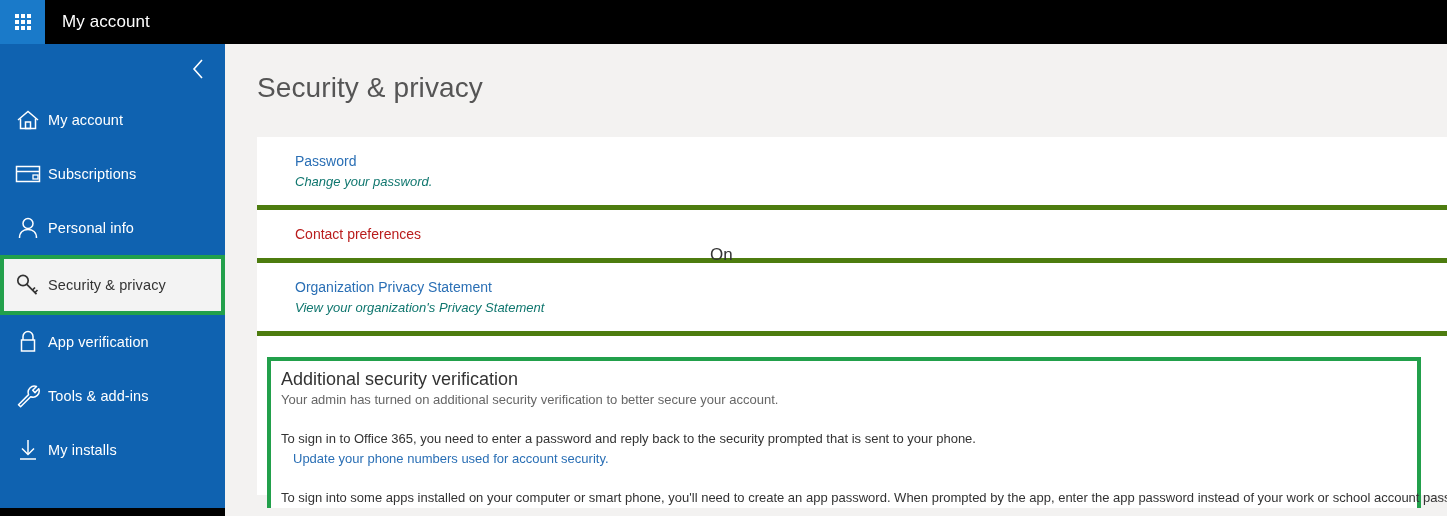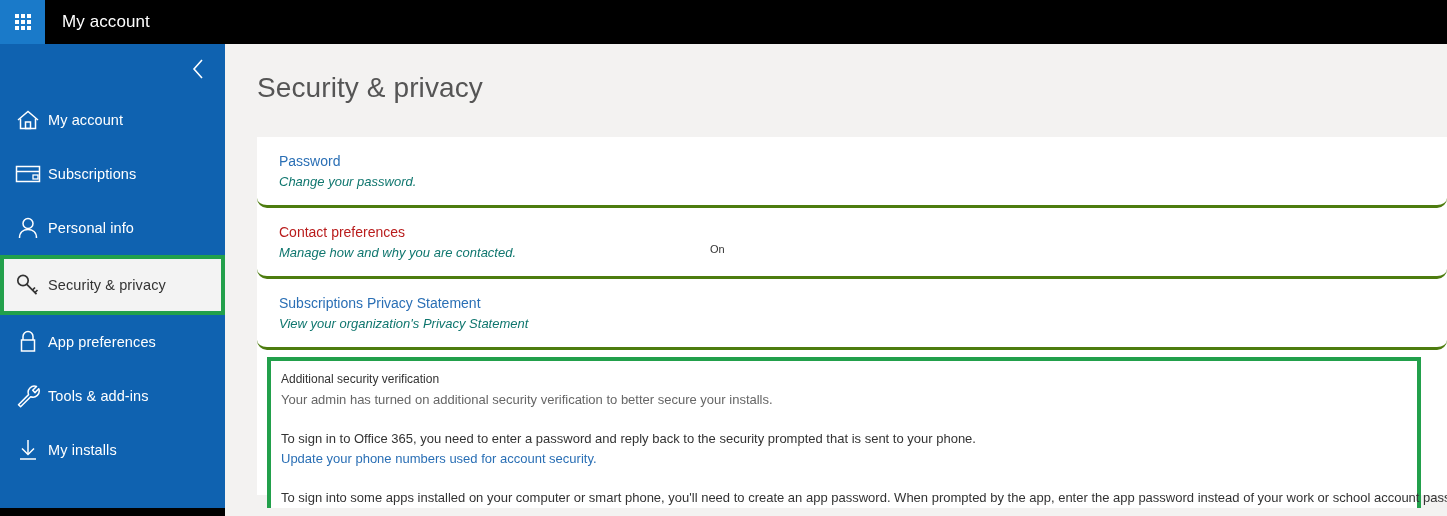--- a/index.html
+++ b/index.html
@@ -129,24 +129,23 @@
   #card {
     position: absolute;
     left: 32px; top: 93px;
     width: 1190px;
     min-height: 358px;
     background: #ffffff;
   }
 
   .row {
     position: relative;
-    padding: 14px 0 14px 22px;
-    border-bottom: 3px solid #4d7c0f;
+    padding: 14px 0 14px 38px;
+    border-bottom: 5px solid #4d7c0f;
     box-sizing: border-box;
-    border-radius: 10px;
   }
   .row-title {
     font-size: 14px;
     line-height: 20px;
     color: #b91c1c;
     display: inline-block;
   }
   .row-title.link {
     color: #2a6fb5;
     cursor: pointer;
@@ -155,37 +154,37 @@
     font-size: 13px;
     line-height: 19px;
     color: #0f766e;
     margin-top: 1px;
     font-style: italic;
   }
   .row-status {
     position: absolute;
     left: 453px;
     top: 35px;
-    font-size: 11px;
+    font-size: 17px;
     color: #333333;
   }
 
   
   #asv-wrap {
     position: absolute;
     left: 10px;
     top: 220px;
     width: 1154px;
     border: 4px solid #22a04b;
     box-sizing: border-box;
     padding: 8px 10px 14px 10px;
     background: #ffffff;
   }
   #asv-title {
-    font-size: 12px;
+    font-size: 18px;
     line-height: 20px;
     color: #333333;
   }
   #asv-sub {
     font-size: 13px;
     line-height: 19px;
     color: #666666;
     margin-top: 1px;
   }
   .asv-para {
@@ -196,20 +195,21 @@
     white-space: nowrap;
   }
   .asv-link {
     display: block;
     font-size: 13px;
     line-height: 19px;
     color: #2a6fb5;
     cursor: pointer;
     margin-top: 1px;
     white-space: nowrap;
+    margin-left: 12px;
   }
 
   
   #bottom-strip {
     position: absolute;
     left: 225px;
     top: 508px;
     width: 1222px;
     height: 8px;
     background: #f3f2f1;
@@ -295,21 +295,21 @@
       <span class="nav-label">Security &amp; privacy</span>
     </div>
 
     <div class="nav-item">
       <span class="nav-icon">
         <svg width="22" height="24" viewBox="0 0 22 24">
           <path d="M6,10 L6,6.5 A5,5 0 0,1 16,6.5 L16,10" fill="none" stroke="#ffffff" stroke-width="1.5"></path>
           <rect x="4.5" y="10" width="13" height="11" fill="none" stroke="#ffffff" stroke-width="1.5"></rect>
         </svg>
       </span>
-      <span class="nav-label">App preferences</span>
+      <span class="nav-label">App verification</span>
     </div>
 
     <div class="nav-item">
       <span class="nav-icon">
         <svg width="26" height="26" viewBox="0 0 26 26">
           <path d="M21.5,3.5 A6.2,6.2 0 0,0 13.6,11.6 L3.5,21.7 L5.6,23.8 L15.7,13.7 A6.2,6.2 0 0,0 23.8,5.8 L20,9.6 L17.7,7.3 Z" fill="none" stroke="#ffffff" stroke-width="1.5" stroke-linejoin="round"></path>
         </svg>
       </span>
       <span class="nav-label">Tools &amp; add-ins</span>
     </div>
@@ -334,32 +334,31 @@
 
   <div id="card">
 
     <div class="row">
       <span class="row-title link">Password</span>
       <div class="row-desc">Change your password.</div>
     </div>
 
     <div class="row">
       <span class="row-title">Contact preferences</span>
-      <div class="row-desc">Manage how and why you are contacted.</div>
       <div class="row-status">On</div>
     </div>
 
     <div class="row">
-      <span class="row-title link">Subscriptions Privacy Statement</span>
+      <span class="row-title link">Organization Privacy Statement</span>
       <div class="row-desc">View your organization's Privacy Statement</div>
     </div>
 
     <div id="asv-wrap">
       <div id="asv-title">Additional security verification</div>
-      <div id="asv-sub">Your admin has turned on additional security verification to better secure your installs.</div>
+      <div id="asv-sub">Your admin has turned on additional security verification to better secure your account.</div>
 
       <div class="asv-para">To sign in to Office 365, you need to enter a password and reply back to the security prompted that is sent to your phone.</div>
       <span class="asv-link">Update your phone numbers used for account security.</span>
 
       <div class="asv-para">To sign into some apps installed on your computer or smart phone, you'll need to create an app password. When prompted by the app, enter the app password instead of your work or school account password.</div>
 
     </div>
 
   </div>
 </div>

